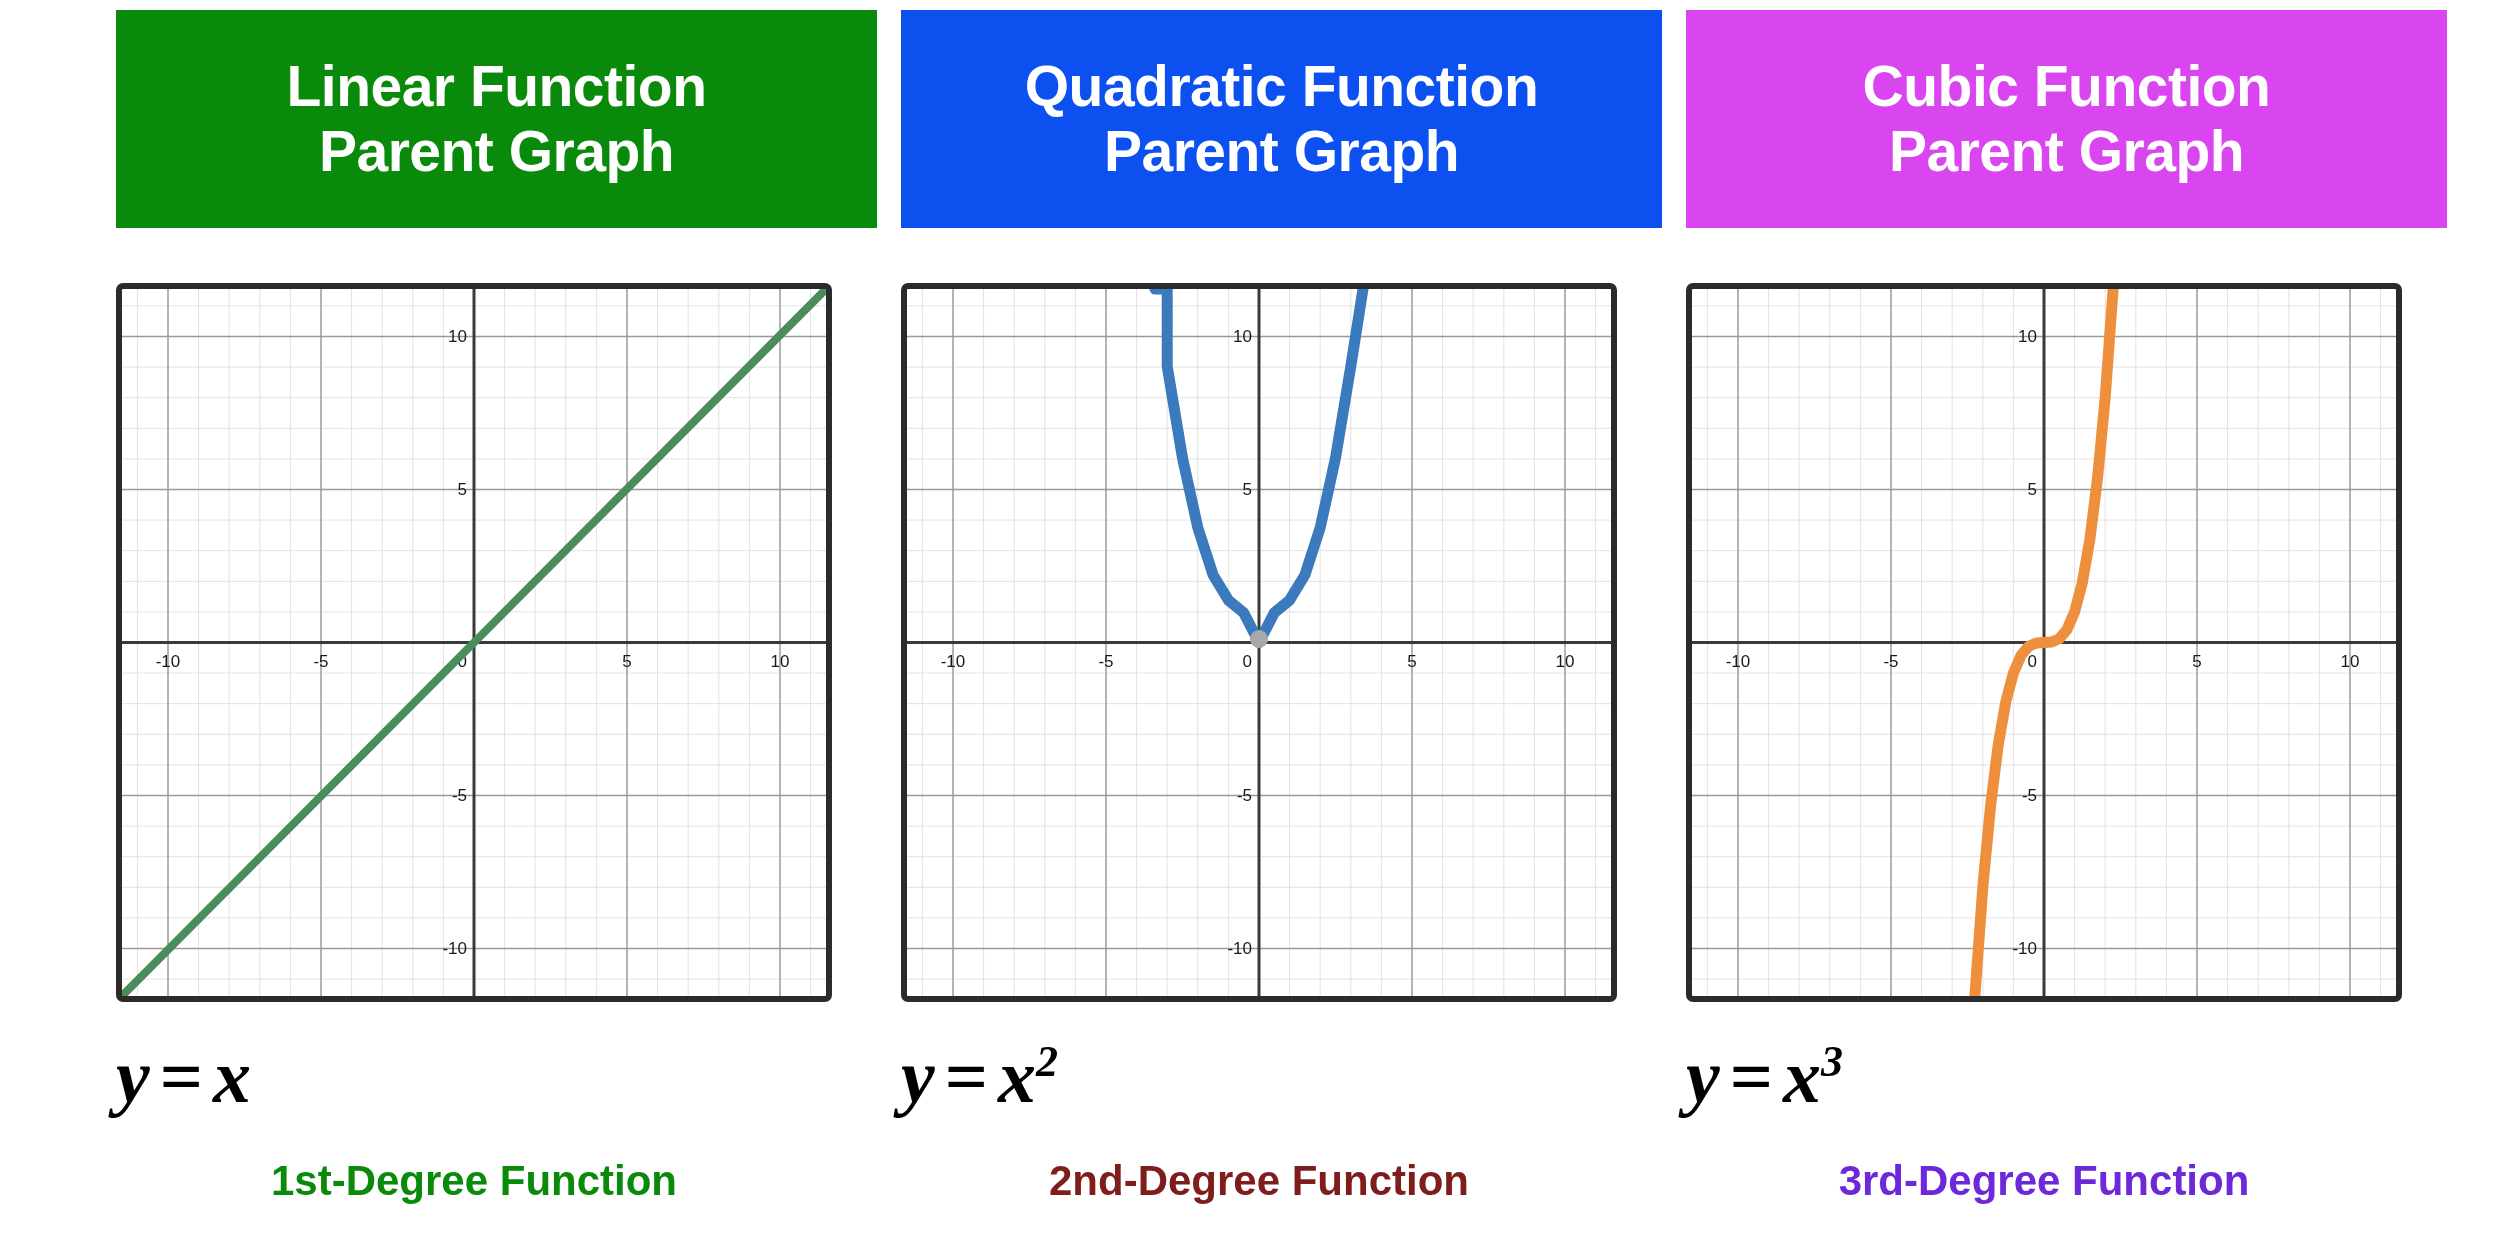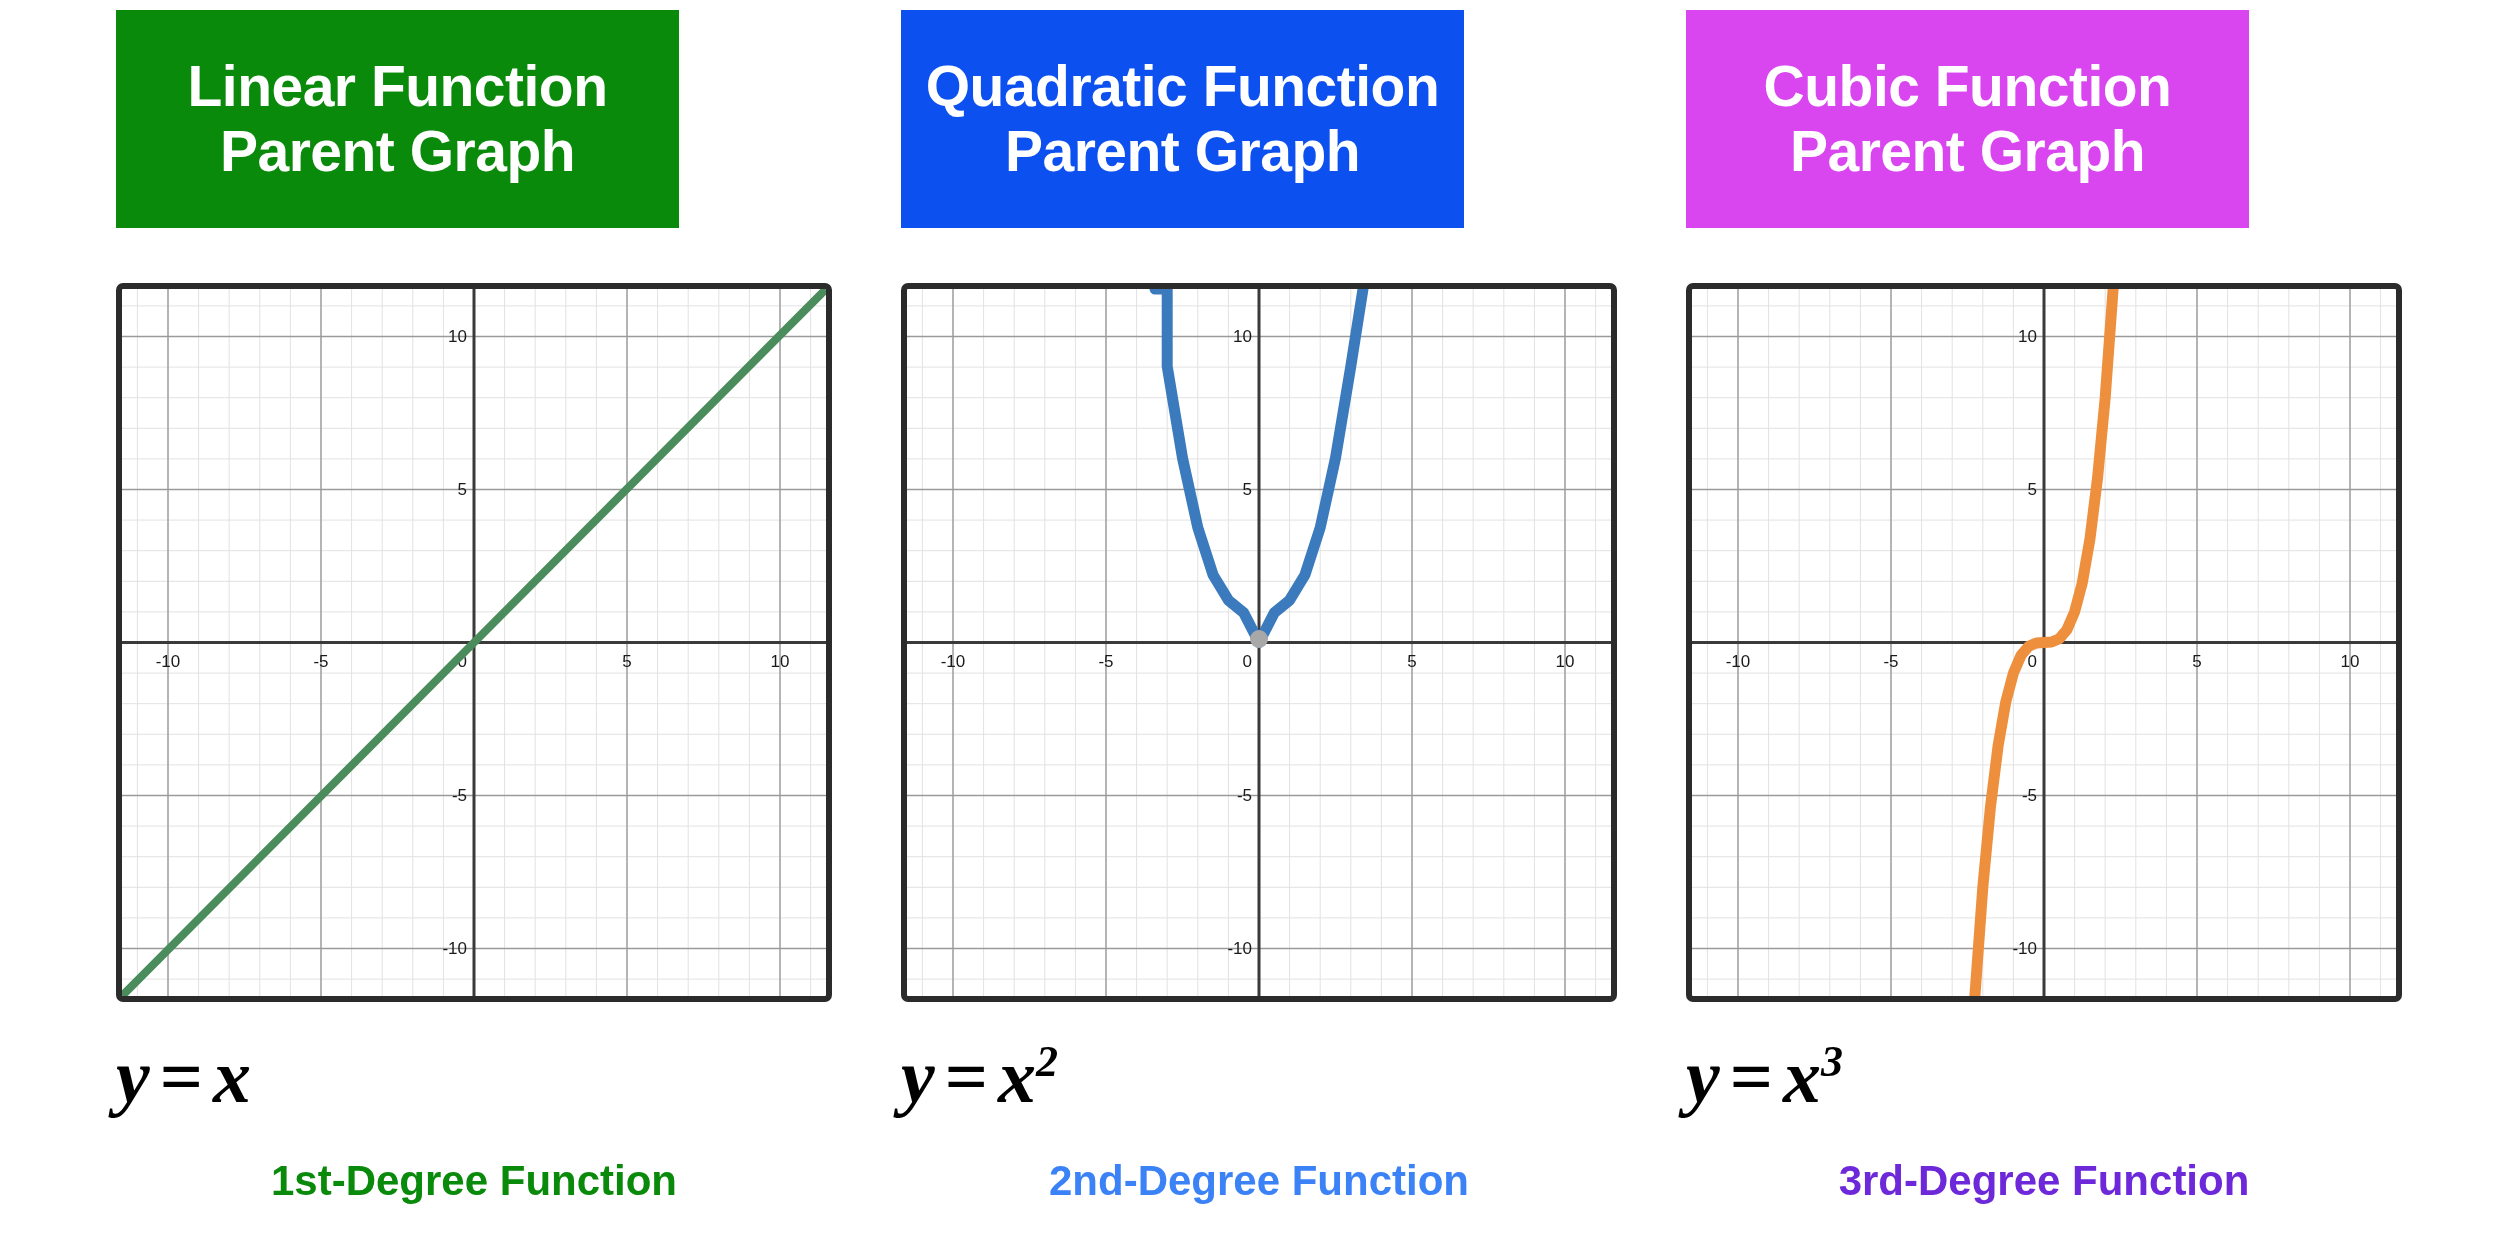--- a/index.html
+++ b/index.html
@@ -27,21 +27,21 @@
     height: 1239px;
   }
   .col-1 { left: 116px; }
   .col-2 { left: 901px; padding-left: 37px; }
   .col-3 { left: 1686px; }
 
   .banner {
     position: absolute;
     top: 10px;
     left: 0;
-    width: 563px;
+    width: 761px;
     height: 218px;
     display: flex;
     flex-direction: column;
     align-items: center;
     justify-content: center;
     box-sizing: border-box;
   }
   .banner-line {
     color: #ffffff;
     font-weight: bold;
@@ -294,21 +294,21 @@
                  L 336.7 323.8 L 352.0 353.5 L 367.3 323.8 L 382.6 311.2 L 397.9 286.0
                  L 413.2 238.6 L 428.5 169.0 L 443.8 77.3 L 456.0 0" fill="none" stroke="#3b7bbd" stroke-width="11" stroke-linecap="round" stroke-linejoin="round"></path>
         <circle cx="352" cy="350" r="9" fill="#a8a8a8"></circle>
       </svg>
     </div>
 
     <div class="equation">
       <span>y</span><span class="eq-sign">=</span><span>x</span><span class="sup">2</span>
     </div>
 
-    <div class="degree-label" style="color:#3b82f6">2nd-Degree Function</div>
+    <div class="degree-label" style="color:#7f1d1d">2nd-Degree Function</div>
   </div>
 
   <div class="column col-3">
 
     <div class="banner" style="background:#d946ef">
       <div class="banner-line">Cubic Function</div>
       <div class="banner-line">Parent Graph</div>
     </div>
 
     <div class="graph-frame">

